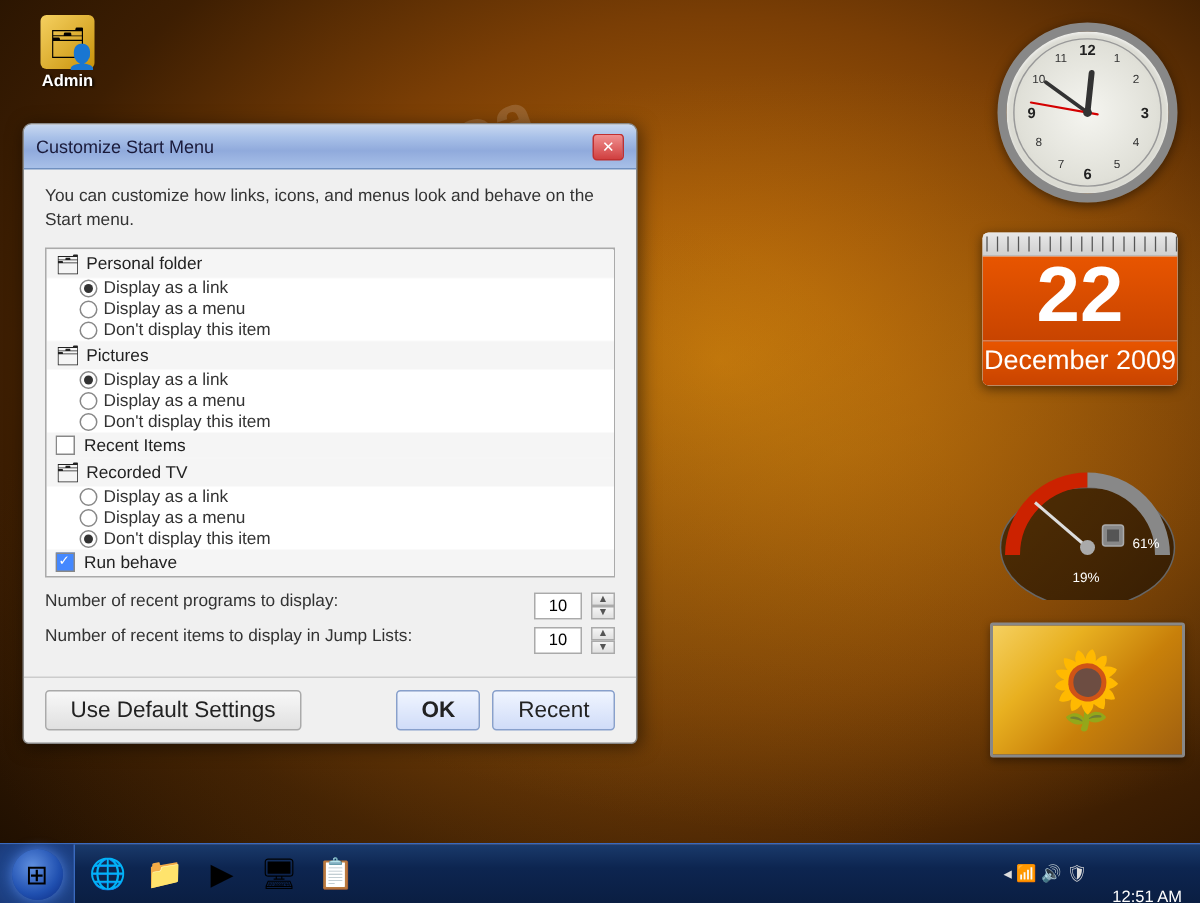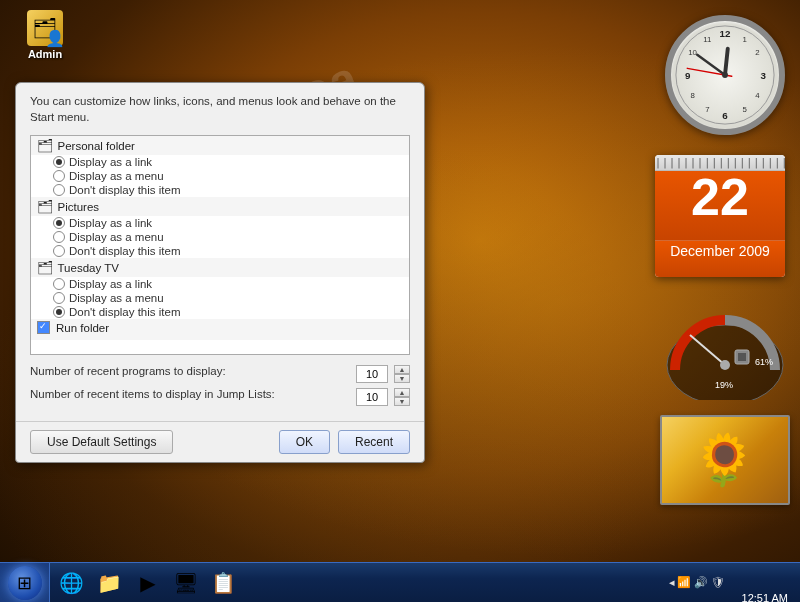--- a/index.html
+++ b/index.html
@@ -135,28 +135,28 @@
       font-weight: bold;
       padding: 4px 0 2px;
     }
     .calendar-date {
       background: linear-gradient(180deg, #e85500, #c84400);
       color: white;
       text-align: center;
       font-size: 52px;
       font-weight: bold;
       line-height: 1;
-      padding: 0 0 17px;
+      padding: 0 0 4px;
     }
     .calendar-monthyear {
       background: linear-gradient(180deg, #e85500, #c84400);
       color: white;
       text-align: center;
-      font-size: 14px;
-      padding: 2px 0 18px;
+      font-size: 18px;
+      padding: 2px 0 6px;
       border-top: 1px solid rgba(255,255,255,0.2);
     }
 
     
     .gauge-widget {
       position: absolute;
       top: 310px;
       right: 10px;
       width: 130px;
       height: 90px;
@@ -429,36 +429,37 @@
     
     .dialog-footer {
       border-top: 1px solid #ccc;
       padding: 8px 14px;
       display: flex;
       align-items: center;
       gap: 8px;
     }
     .btn {
       padding: 4px 16px;
-      font-size: 12px;
+      font-size: 15px;
       border-radius: 3px;
       cursor: pointer;
       border: 1px solid #aaa;
     }
     .btn-default {
       background: linear-gradient(180deg, #f8f8f8, #e0e0e0);
       color: #222;
     }
     .btn-default:first-child {
       margin-right: auto;
     }
     .btn-ok {
       background: linear-gradient(180deg, #f0f5ff, #d0dcf8);
       border: 1px solid #88a0cc;
       color: #222;
+      font-weight: bold;
     }
     .btn-cancel {
       background: linear-gradient(180deg, #f0f5ff, #d0dcf8);
       border: 1px solid #88a0cc;
       color: #222;
     }
 
     
     .list-area::-webkit-scrollbar { width: 12px; }
     .list-area::-webkit-scrollbar-track { background: #e8e8e8; }
@@ -531,20 +532,24 @@
 
       <rect x="75" y="40" width="14" height="14" rx="2" fill="#888" stroke="#aaa" stroke-width="1"></rect>
       <rect x="78" y="43" width="8" height="8" fill="#555"></rect>
     </svg>
   </div>
 
   <div class="thumbnail-widget"></div>
 
   <div class="dialog">
 
+    <div class="title-bar">
+      <span class="title-bar-text">Customize Start Menu</span>
+      <div class="title-btn close">✕</div>
+    </div>
 
     <div class="dialog-body">
       <div class="dialog-desc">You can customize how links, icons, and menus look and behave on the Start menu.</div>
 
       <div class="list-area">
 
         <div class="list-group-header">
           <span class="folder-icon">🗂</span>
           <span>Personal folder</span>
         </div>
@@ -571,41 +576,45 @@
         </div>
         <div class="radio-item">
           <div class="radio-circle"></div>
           <span>Display as a menu</span>
         </div>
         <div class="radio-item">
           <div class="radio-circle"></div>
           <span>Don't display this item</span>
         </div>
 
+        <div class="list-group-header">
+          <span class="checkbox-icon"></span>
+          <span>Recent Items</span>
+        </div>
 
         <div class="list-group-header">
           <span class="folder-icon">🗂</span>
-          <span>Tuesday TV</span>
+          <span>Recorded TV</span>
         </div>
         <div class="radio-item">
           <div class="radio-circle"></div>
           <span>Display as a link</span>
         </div>
         <div class="radio-item">
           <div class="radio-circle"></div>
           <span>Display as a menu</span>
         </div>
         <div class="radio-item">
           <div class="radio-circle selected"></div>
           <span>Don't display this item</span>
         </div>
 
         <div class="list-group-header">
           <span class="checkbox-icon checked"></span>
-          <span>Run folder</span>
+          <span>Run behave</span>
         </div>
 
         <div class="list-group-header">
           
           
         </div>
 
       </div>
 
 

